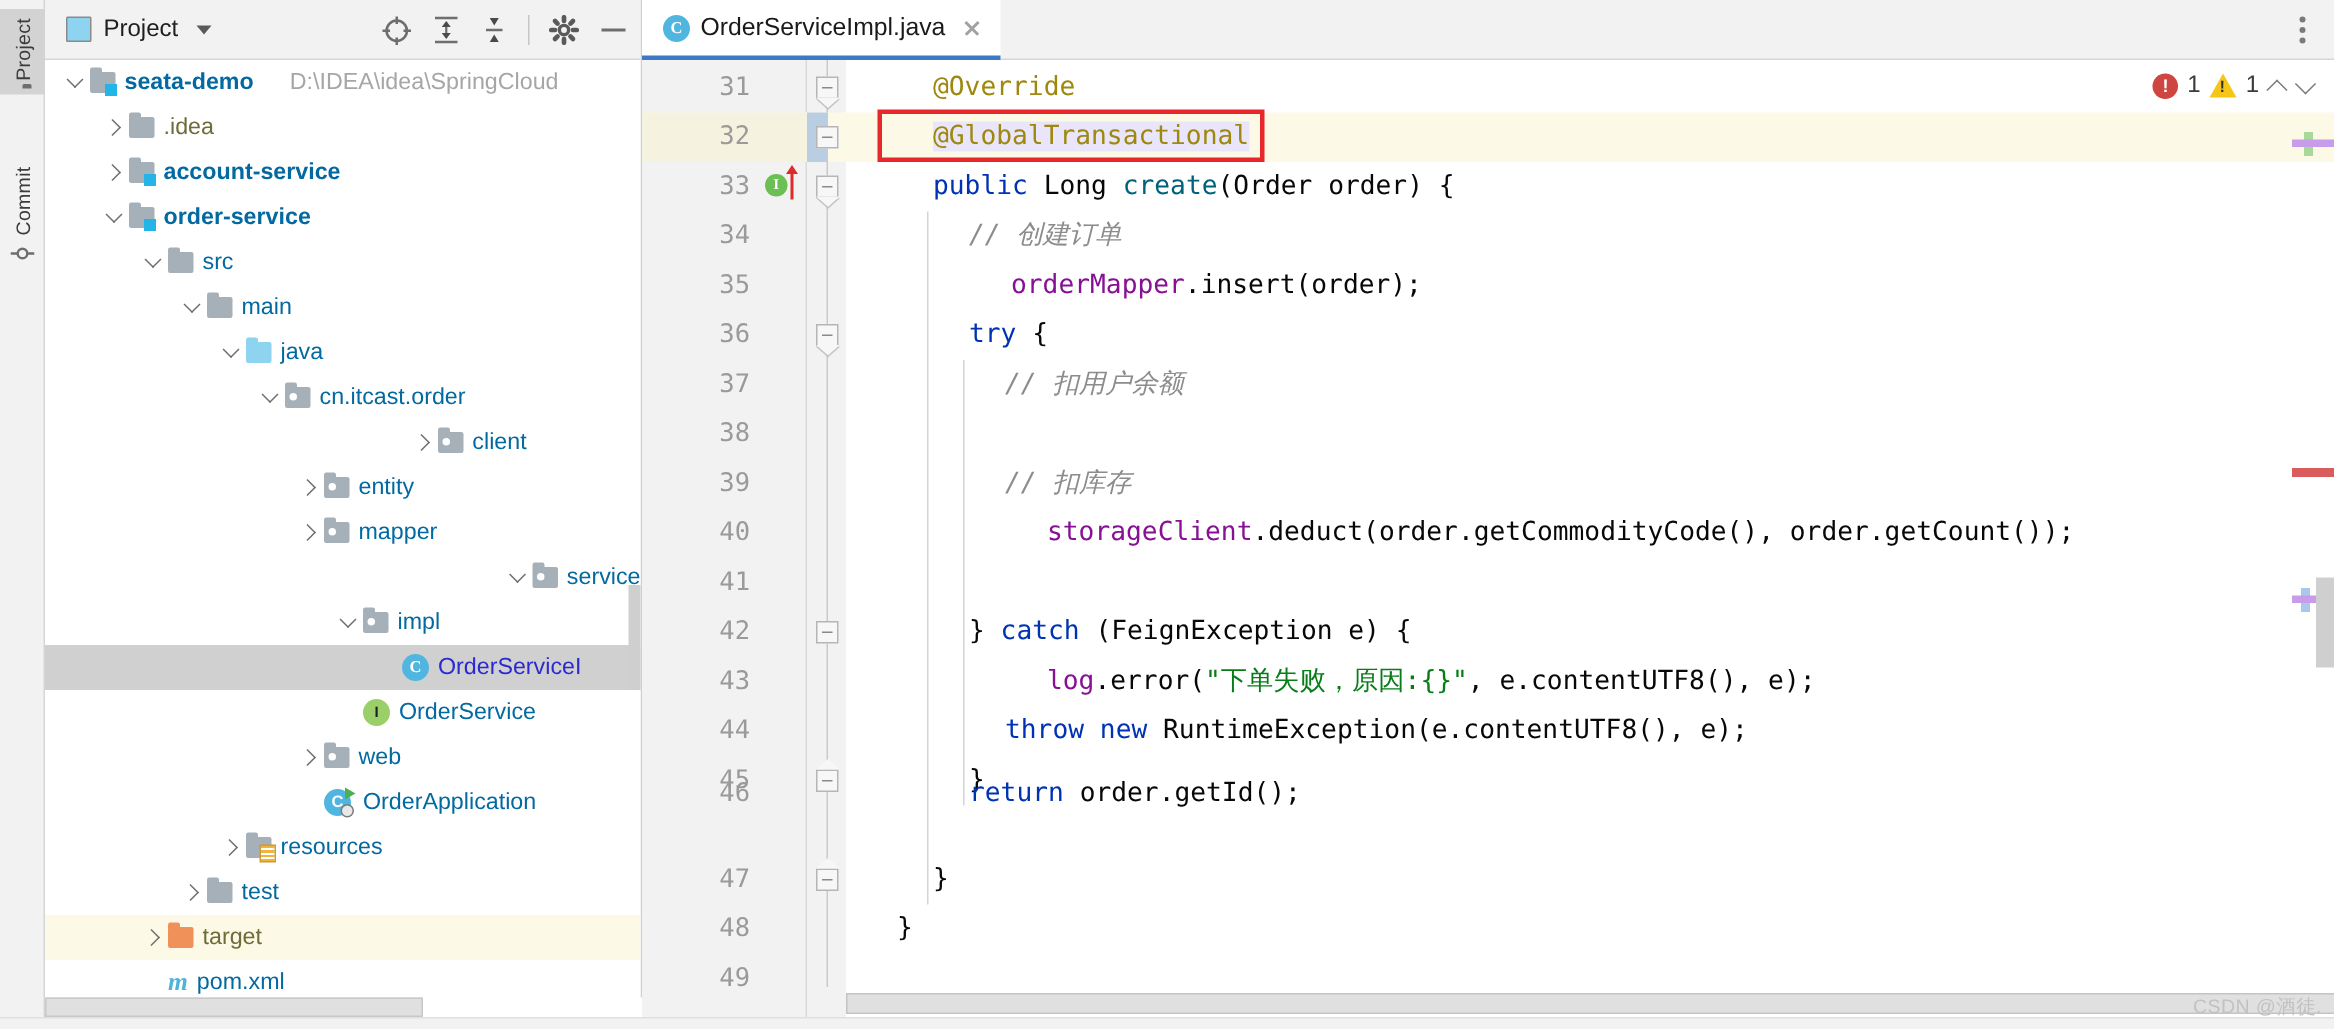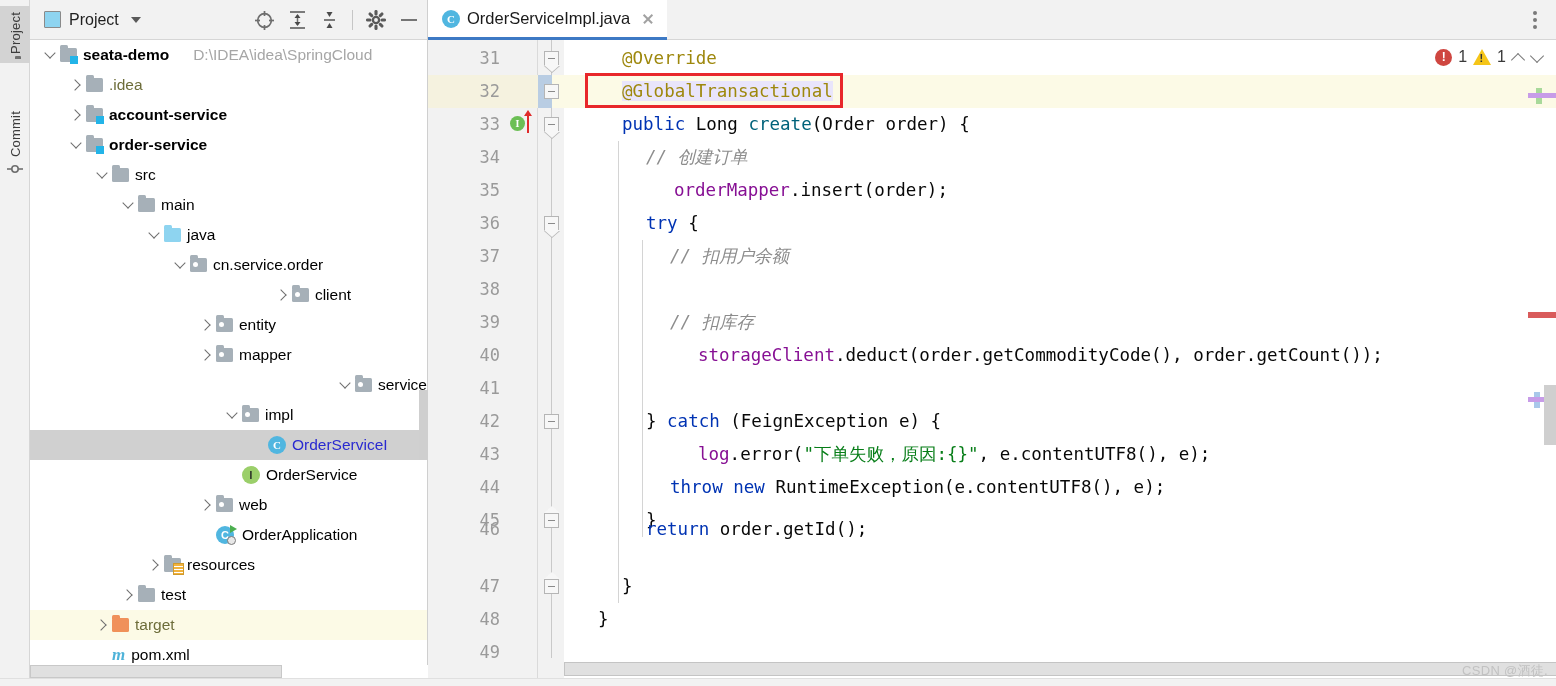--- a/index.html
+++ b/index.html
@@ -102,21 +102,21 @@
   }
   .chev.right::after, .chev.down::after {
     content:""; position:absolute; left:4px; top:3px;
     width:7px; height:7px;
     border-right: 1.7px solid #6e6e6e;
     border-bottom: 1.7px solid #6e6e6e;
   }
   .chev.right::after { transform: rotate(-45deg); top:4px; left:3px; }
   .chev.down::after { transform: rotate(45deg); top:2px; left:4px; }
   .ico { flex: 0 0 auto; margin-right: 6px; display:flex; align-items:center; }
-  .lbl { color: #000000; }
+  .lbl { color: #0369a1; }
   .lbl.bold { font-weight: bold; }
   .lbl.olive { color: #6d6d3a; }
   .lbl.blue { color: #2a2ad0; }
   .lbl.target { color: #6d6d3a; }
   .path { color: #a6a6a6; margin-left: 24px; font-size: 15.5px; }
 
   
   .f-gray { width:17px; height:14px; background:#a6b0b8; border-radius:1.5px; position:relative; }
   .f-gray::before { content:""; position:absolute; top:-3px; left:0; width:8px; height:3.5px; background:#a6b0b8; border-radius:1.5px 1.5px 0 0;}
   .f-mod::after { content:""; position:absolute; right:-1px; bottom:-2px; width:8px; height:8px; background:#23b4e8; }
@@ -480,21 +480,21 @@
           <span class="ico">
             <span class="f-gray f-blue"></span>
           </span>
           <span class="lbl">java</span>
         </div>
         <div class="row" style="padding-left: 142px;">
           <span class="chev down"></span>
           <span class="ico">
             <span class="f-pkg"></span>
           </span>
-          <span class="lbl">cn.service.order</span>
+          <span class="lbl">cn.itcast.order</span>
         </div>
         <div class="row" style="padding-left: 168px; justify-content: center;">
           <span class="chev right"></span>
           <span class="ico">
             <span class="f-pkg"></span>
           </span>
           <span class="lbl">client</span>
         </div>
         <div class="row" style="padding-left: 168px;">
           <span class="chev right"></span>

